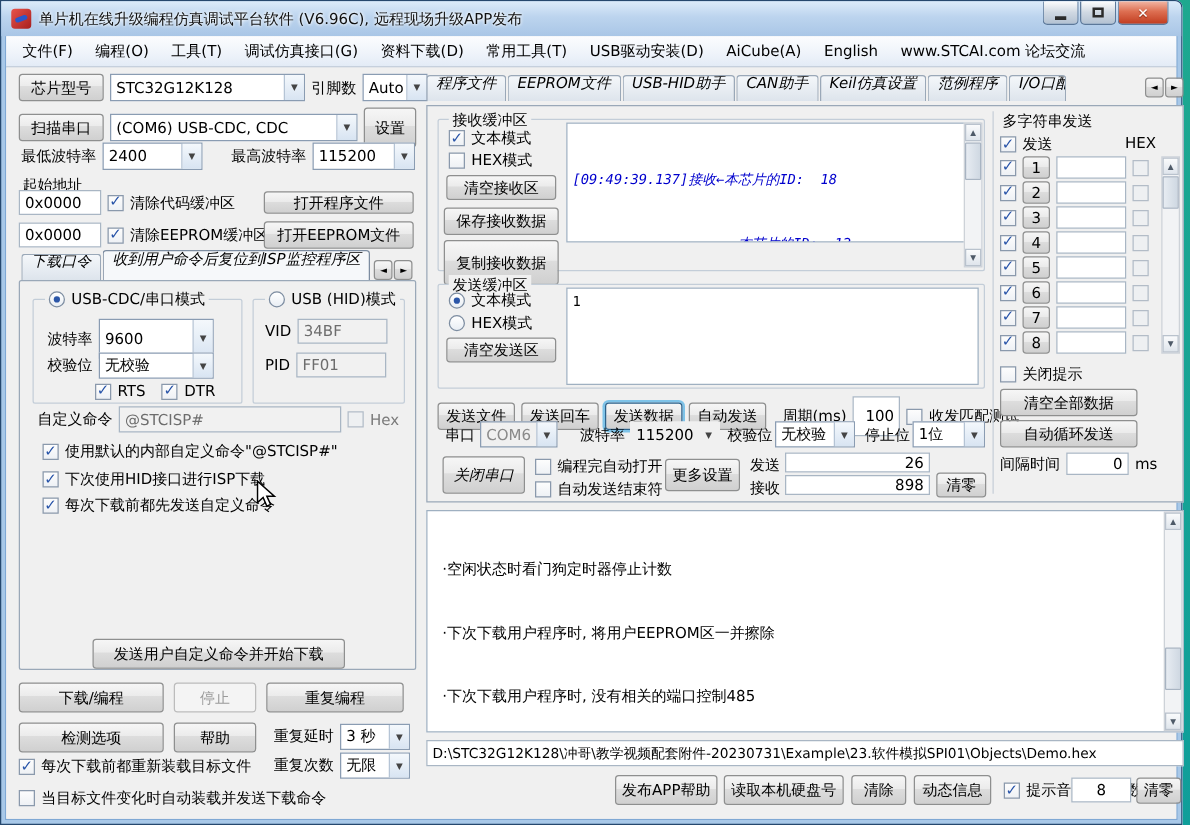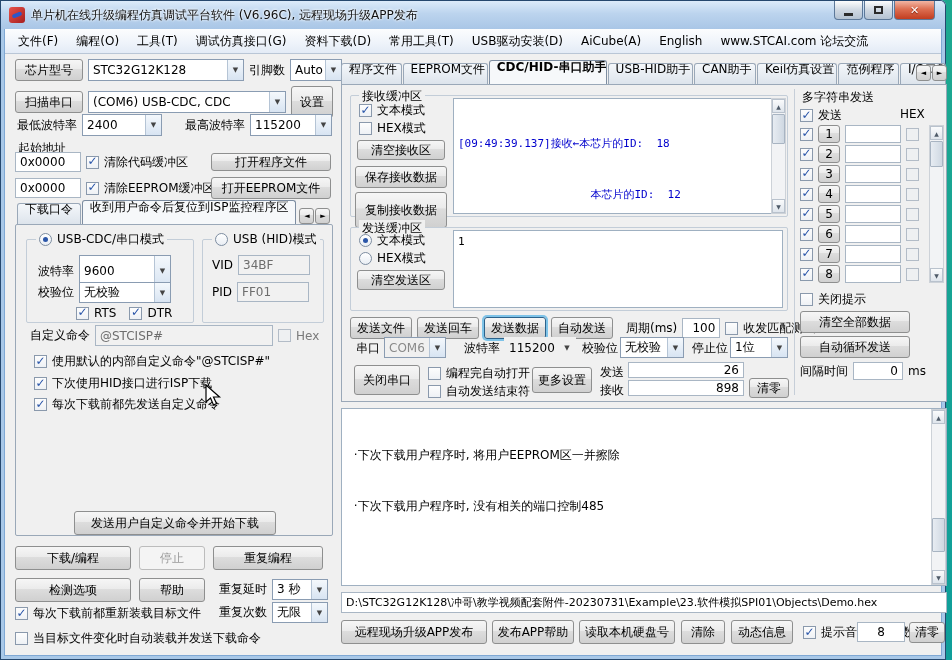--- a/index.html
+++ b/index.html
@@ -64,21 +64,21 @@
   .rb.on::after { content:""; width:5px; height:5px; border-radius:50%; background:#2b56a8; }
   .lab { white-space:nowrap; display:flex; align-items:center; }
   .hrow { display:flex; align-items:center; gap:5px; }
   .grp { position:absolute; border:1px solid #c3cdd8; border-radius:2px; }
   .grp > .legend { position:absolute; top:-8px; left:8px; background:#f0f0f0; padding:0 3px; white-space:nowrap; }
 
   
   .tabstrip { display:flex; align-items:flex-end; }
   .tab { border:1px solid #9aa8b8; border-bottom:none; border-radius:3px 3px 0 0;
     background:linear-gradient(#f4f7fa,#dde4ec); padding:3px 7px 13px; margin-right:1px;
-    white-space:nowrap; height:21px; display:flex; align-items:center; overflow:hidden; }
+    white-space:nowrap; height:21px; display:flex; align-items:center; overflow:hidden;font-style:italic; }
   .tab.sel { background:#f6f8fa; height:24px; border-color:#7d8da1; font-weight:bold; }
   .tab-arrows { display:flex; gap:1px; margin-left:2px; }
   .tab-arrows .btn { width:15px; height:16px; font-size:7px; }
 
   
   .sb { position:absolute; width:15px; background:#f2f3f5; border:1px solid #cdd2d8; }
   .sb .sb-btn { position:absolute; left:0; width:13px; height:14px;
     background:linear-gradient(#fafbfc,#dfe5ec); border:1px solid #b9c2cd;
     display:flex; align-items:center; justify-content:center; font-size:6px; color:#4e5a68; }
   .sb .sb-thumb { position:absolute; left:0; width:13px;
@@ -280,21 +280,20 @@
       </div>
     </div>
     <div class="abs hrow" style="left:10px; top:576px;">
       <span class="cb"></span>
       <span class="lab">当目标文件变化时自动装载并发送下载命令</span>
     </div>
 
     <div class="abs tabstrip" style="left:336px; top:6px; width:606px; overflow:hidden;">
       <div class="tab">程序文件</div>
       <div class="tab">EEPROM文件</div>
-      <div class="tab sel">CDC/HID-串口助手</div>
       <div class="tab">USB-HID助手</div>
       <div class="tab">CAN助手</div>
       <div class="tab">Keil仿真设置</div>
       <div class="tab">范例程序</div>
       <div class="tab" style="max-width:46px;">I/O口配置</div>
       <div class="tab-arrows" style="position:absolute; right:0; bottom:3px;">
         <div class="btn">◄</div>
         <div class="btn">►</div>
       </div>
     </div>
@@ -308,21 +307,21 @@
           <span class="lab">文本模式</span>
         </div>
         <div class="abs hrow" style="left:8px; top:24px;">
           <span class="cb"></span>
           <span class="lab">HEX模式</span>
         </div>
         <div class="btn abs" style="left:6px; top:44px; width:88px; height:20px;">清空接收区</div>
         <div class="btn abs" style="left:4px; top:70px; width:92px; height:22px;">保存接收数据</div>
         <div class="btn abs" style="left:4px; top:96px; width:92px; height:36px;">复制接收数据</div>
 
-        <div class="logbox abs" style="left:102px; top:2px; width:332px; height:116px;">
+        <div class="logbox abs" style="left:102px; top:2px; width:332px; height:96px;font-style:italic;">
           <div class="log-blue">[09:49:39.137]接收←本芯片的ID:  18</div>
           <div class="log-blue">                    本芯片的ID:  12</div>
           
           
           
           
         </div>
         <div class="sb" style="right:1px; top:2px; height:116px;">
           <div class="sb-btn" style="top:0;">▲</div>
           <div class="sb-thumb" style="top:15px; height:30px;"></div>
@@ -343,21 +342,21 @@
         <div class="btn abs" style="left:6px; top:42px; width:88px; height:20px;">清空发送区</div>
         <div class="logbox abs" style="left:102px; top:2px; width:330px; height:78px; color:#000;">1</div>
       </div>
 
       <div class="abs hrow" style="left:8px; top:232px;">
         <div class="btn" style="width:62px;height:22px;">发送文件</div>
         <div class="btn" style="width:62px;height:22px;">发送回车</div>
         <div class="btn focus" style="width:62px;height:22px;">发送数据</div>
         <div class="btn" style="width:62px;height:22px;">自动发送</div>
         <span class="lab" style="margin-left:8px;">周期(ms)</span>
-        <div class="tb num" style="width:38px;height:20px;padding-left:20px;">100</div>
+        <div class="tb num" style="width:38px;height:32px;padding-left:20px;">100</div>
         <span class="cb"></span>
         <span class="lab">收发匹配测试</span>
       </div>
 
       <div class="abs" style="left:0; top:252px; width:448px; height:24px;">
         <span class="lab abs" style="left:14px; top:3px;">串口</span>
         <div class="combo dis abs" style="left:42px; top:0; width:62px; height:21px;">
           <span class="txt">COM6</span>
             <span class="arr">▼</span>
         </div>
@@ -371,21 +370,21 @@
           <span class="txt">无校验</span>
             <span class="arr">▼</span>
         </div>
         <span class="lab abs" style="left:350px; top:3px;">停止位</span>
         <div class="combo abs" style="left:388px; top:0; width:58px; height:21px;">
           <span class="txt">1位</span>
             <span class="arr">▼</span>
         </div>
       </div>
 
-      <div class="btn abs" style="left:12px; top:280px; width:66px; height:30px;">关闭串口</div>
+      <div class="btn abs" style="left:12px; top:280px; width:66px; height:30px;font-style:italic;">关闭串口</div>
       <div class="abs hrow" style="left:86px; top:280px;">
         <span class="cb"></span>
         <span class="lab">编程完自动打开</span>
       </div>
       <div class="abs hrow" style="left:86px; top:298px;">
         <span class="cb"></span>
         <span class="lab">自动发送结束符</span>
       </div>
       <div class="btn abs" style="left:190px; top:282px; width:60px; height:26px;">更多设置</div>
       <span class="lab abs" style="left:258px; top:279px;">发送</span>
@@ -472,40 +471,40 @@
         </div>
         <div class="abs hrow" style="left:2px; top:297px;margin-top:41px;">
           <span class="lab">循环次数</span>
           <div class="tb dis" style="width:50px;height:18px;justify-content:center;">0</div>
         </div>
       </div>
     </div>
 
     <div class="abs" style="left:336px; top:354px; width:606px; height:178px; background:#fff; border:1px solid #9fb0c1; overflow:hidden;">
       <div style="padding:4px 8px; font-size:12px; line-height:17px; white-space:pre;">
+        <div class="infoline"> ·空闲状态时看门狗定时器停止计数</div>
         <div class="infoline"> ·下次下载用户程序时, 将用户EEPROM区一并擦除</div>
         <div class="infoline"> ·下次下载用户程序时, 没有相关的端口控制485</div>
         
         
         
         
         
         
         
       </div>
       <div class="sb" style="right:0; top:0; height:176px;">
         <div class="sb-btn" style="top:0;">▲</div>
         <div class="sb-thumb" style="top:108px; height:34px;"></div>
         <div class="sb-btn" style="bottom:0;">▼</div>
       </div>
     </div>
 
     <div class="tb abs" style="left:336px; top:538px; width:606px; height:21px; font-size:11px;">D:\STC32G12K128\冲哥\教学视频配套附件-20230731\Example\23.软件模拟SPI01\Objects\Demo.hex</div>
 
-    <div class="btn abs" style="left:336px; top:566px; width:146px; height:24px;">远程现场升级APP发布</div>
     <div class="btn abs" style="left:487px; top:566px; width:82px; height:24px;">发布APP帮助</div>
     <div class="btn abs" style="left:574px; top:566px; width:96px; height:24px;">读取本机硬盘号</div>
     <div class="btn abs" style="left:676px; top:566px; width:44px; height:24px;">清除</div>
     <div class="btn abs" style="left:726px; top:566px; width:62px; height:24px;">动态信息</div>
     <div class="abs hrow" style="left:798px; top:570px;">
       <span class="cb on"></span>
       <span class="lab">提示音</span>
       <span class="lab" style="margin-left:4px;">成功计数</span>
     </div>
     <div class="tb abs" style="left:852px; top:568px; width:48px; height:20px; justify-content:center;">8</div>

